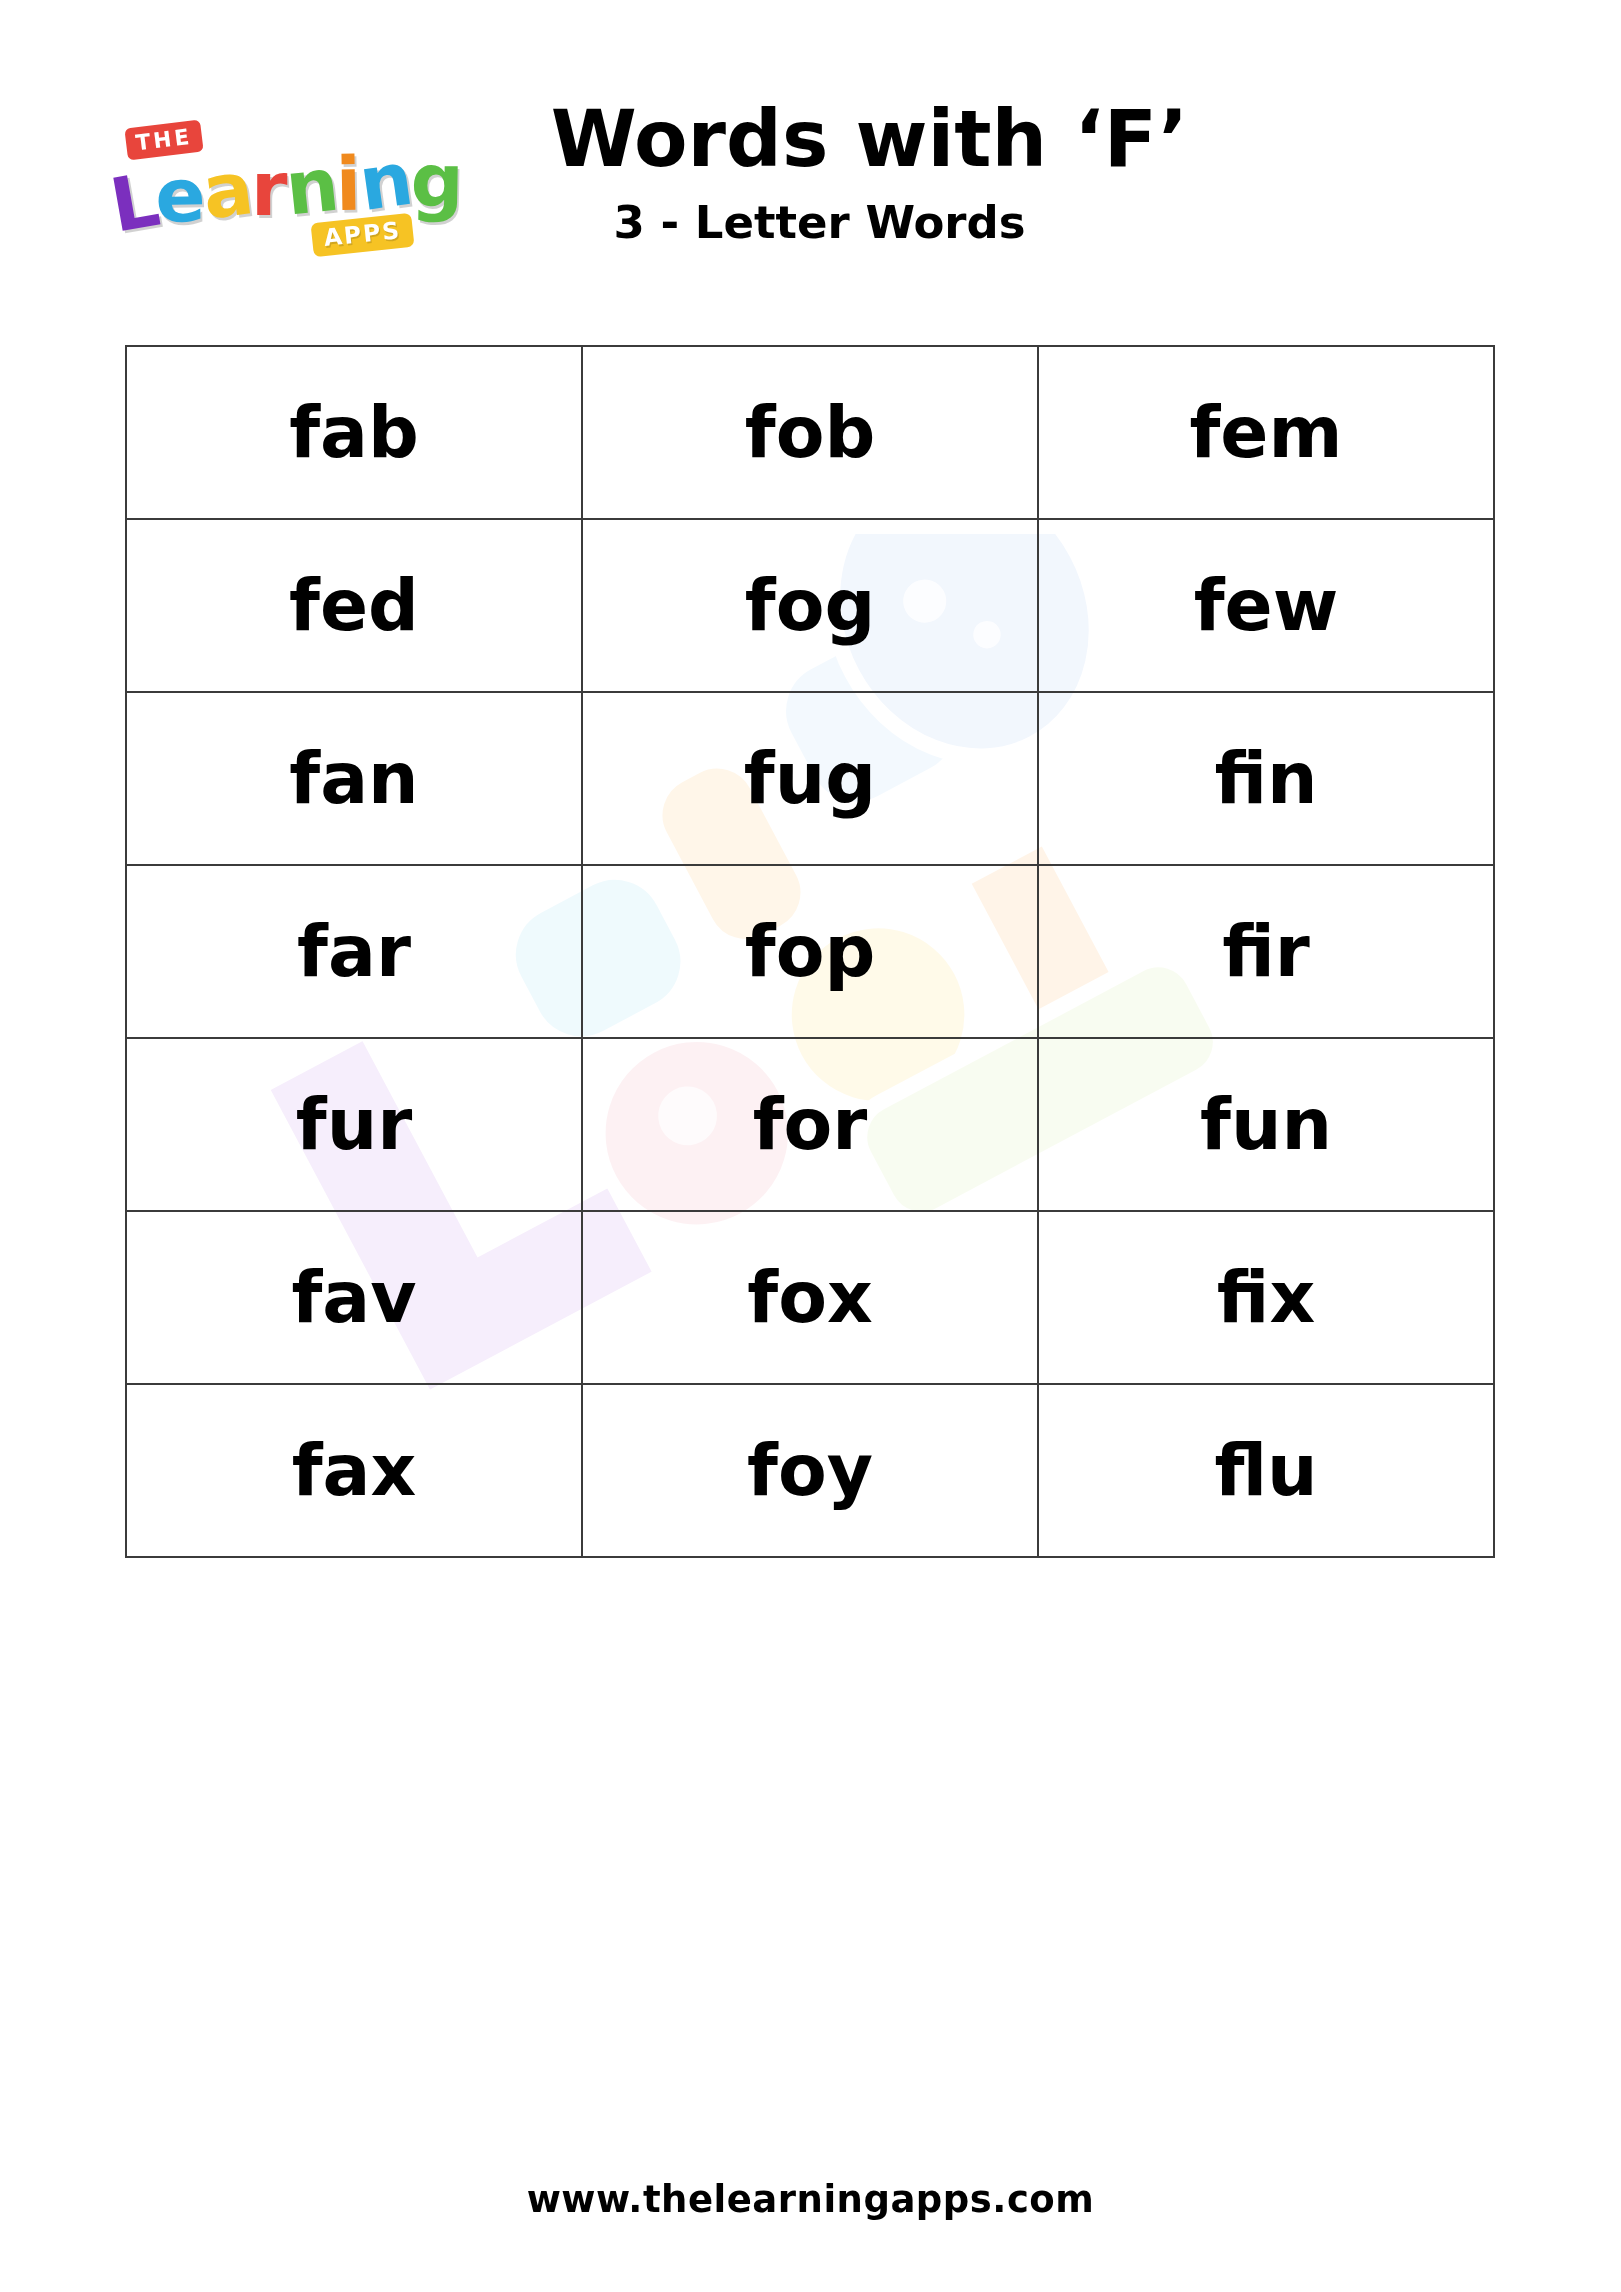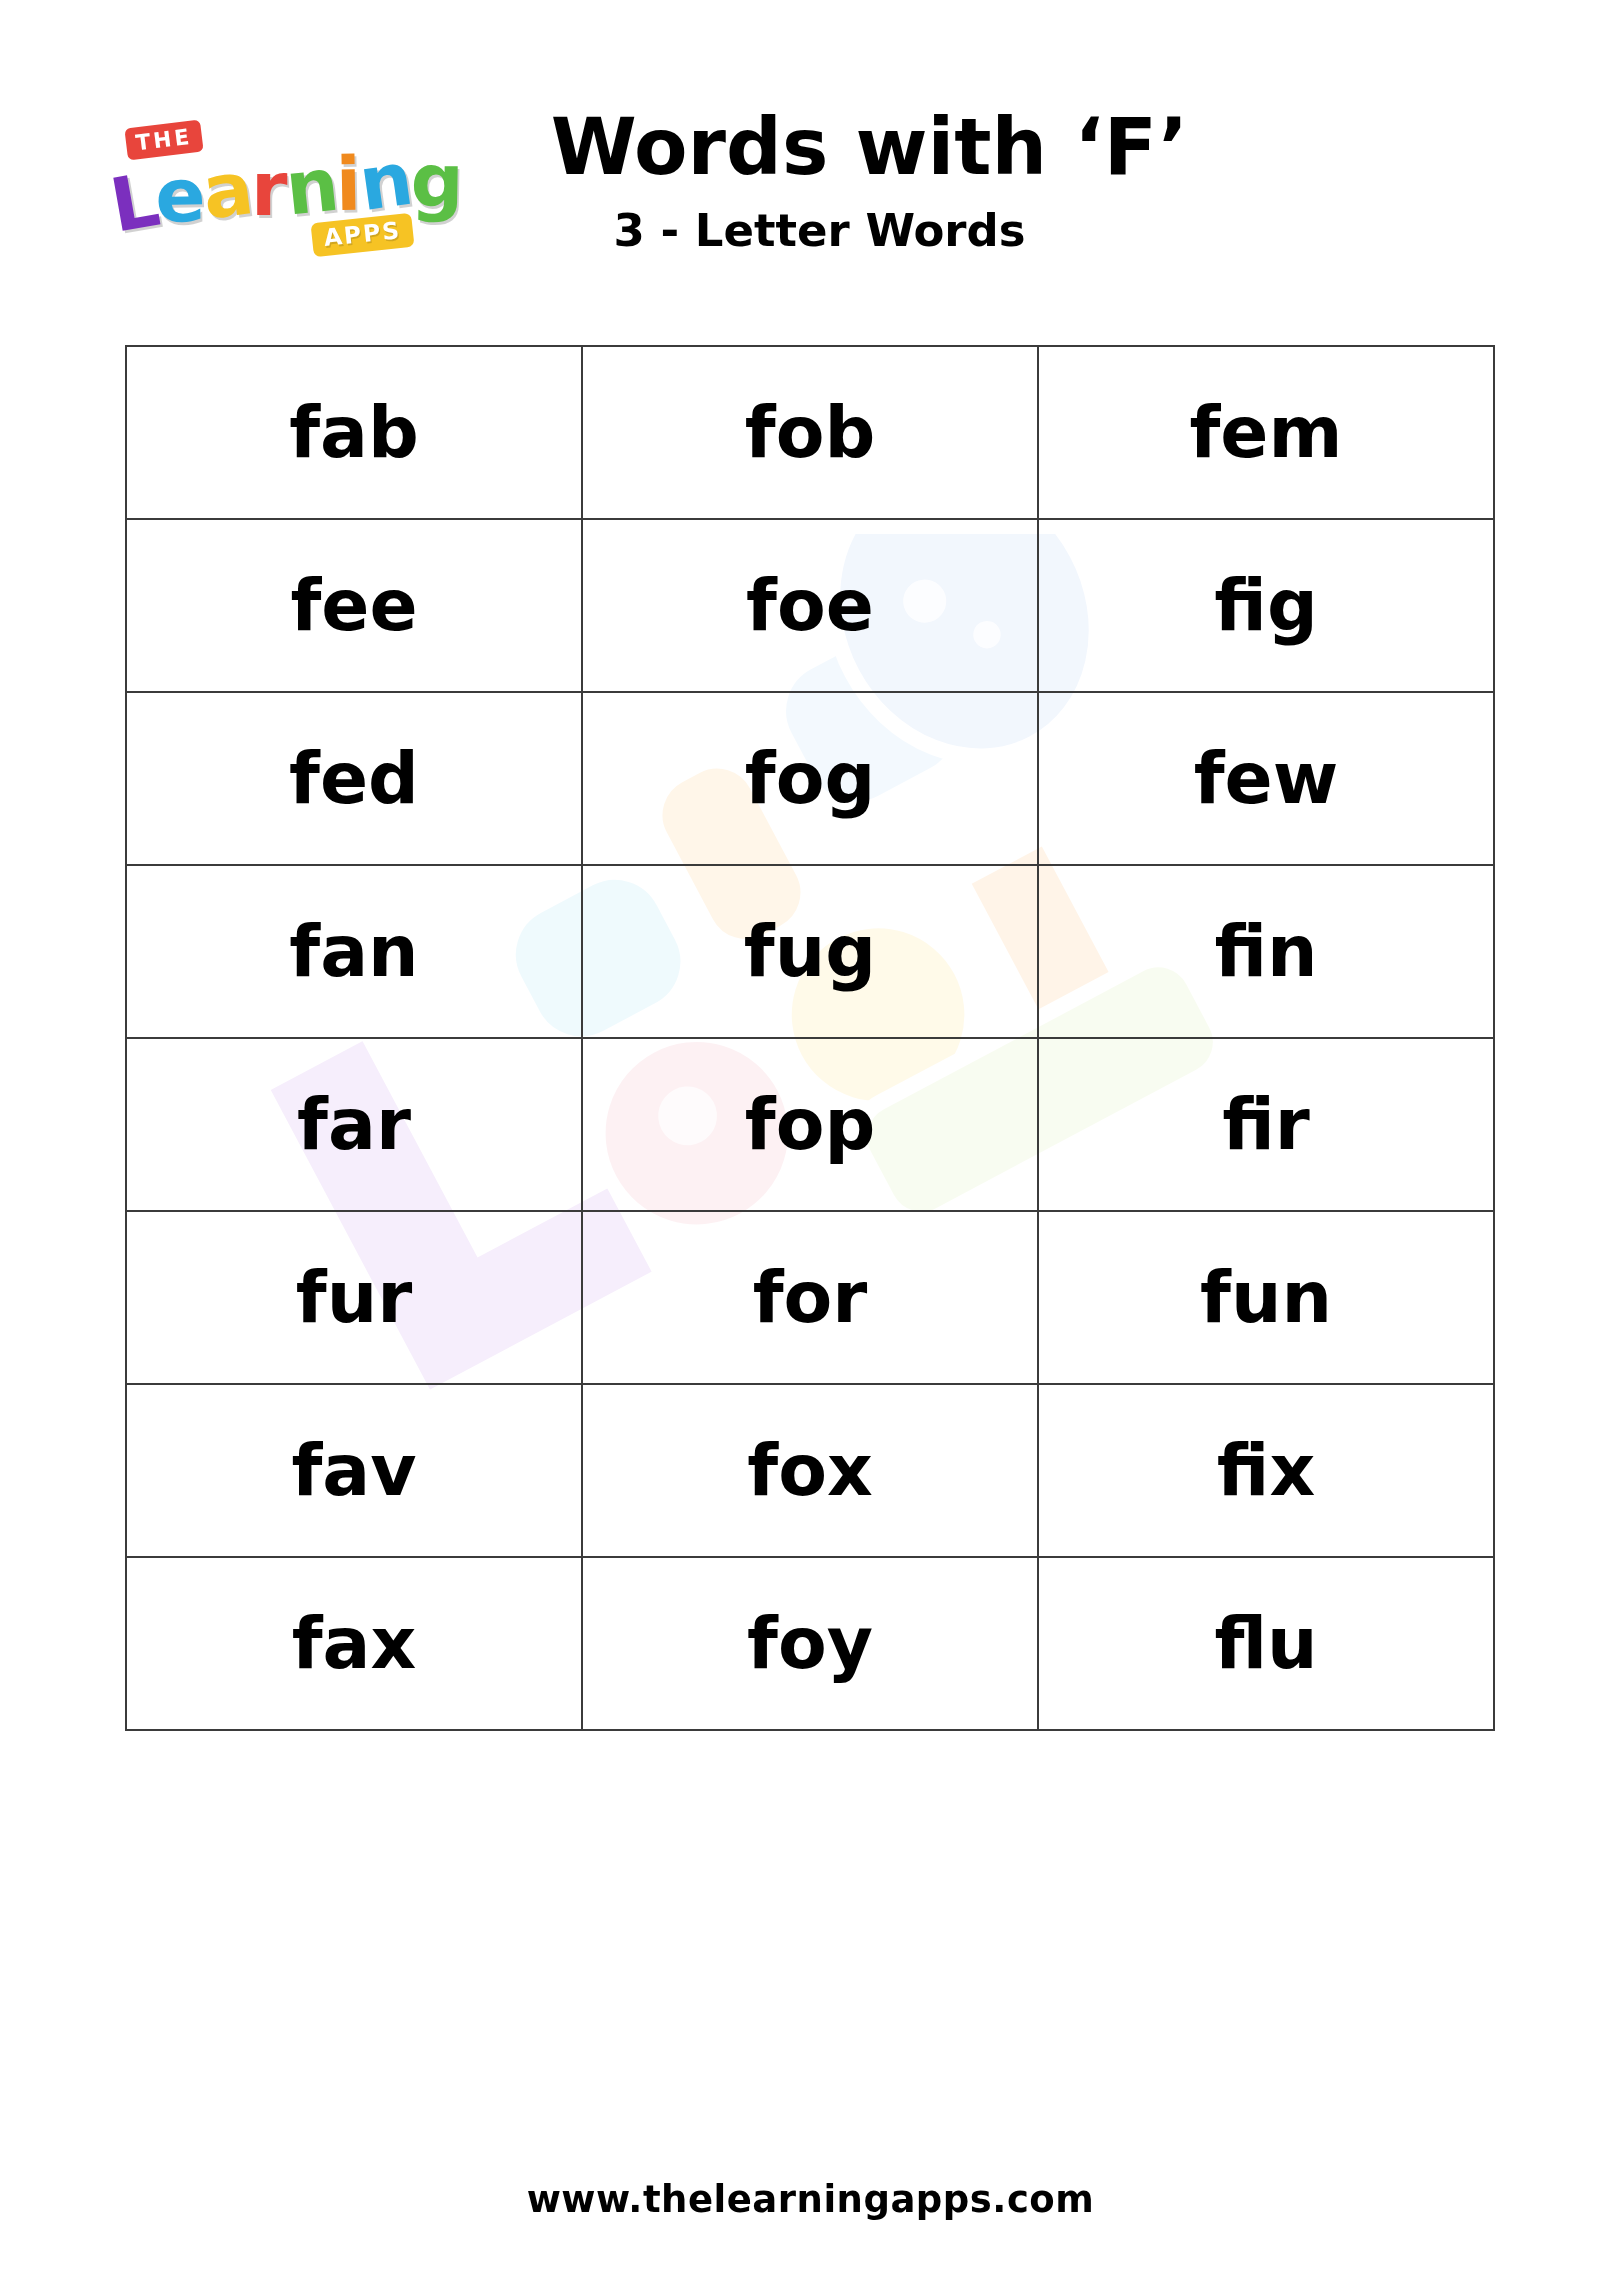--- a/index.html
+++ b/index.html
@@ -94,21 +94,21 @@
     text-shadow: 1px 2px 0 rgba(0,0,0,0.15);
   }
 
   .title {
     text-align: center;
     font-family: "DejaVu Sans", sans-serif;
     font-weight: bold;
     font-size: 78px;
     color: #000000;
     line-height: 1;
-    margin: 12px;
+    margin: 4px;
     padding-left: 118px;
   }
   .subtitle {
     text-align: center;
     font-family: "DejaVu Sans", sans-serif;
     font-weight: bold;
     font-size: 45px;
     color: #000000;
     margin: 17.6px 0 0 0;
     padding-left: 18px;
@@ -218,25 +218,20 @@
 
   <div class="table-wrap">
     <table class="words">
       <tbody>
         <tr>
           <td>fab</td>
           <td>fob</td>
           <td>fem</td>
         </tr>
         <tr>
-          <td>fee</td>
-          <td>foe</td>
-          <td>fig</td>
-        </tr>
-        <tr>
           <td>fed</td>
           <td>fog</td>
           <td>few</td>
         </tr>
         <tr>
           <td>fan</td>
           <td>fug</td>
           <td>fin</td>
         </tr>
         <tr>

